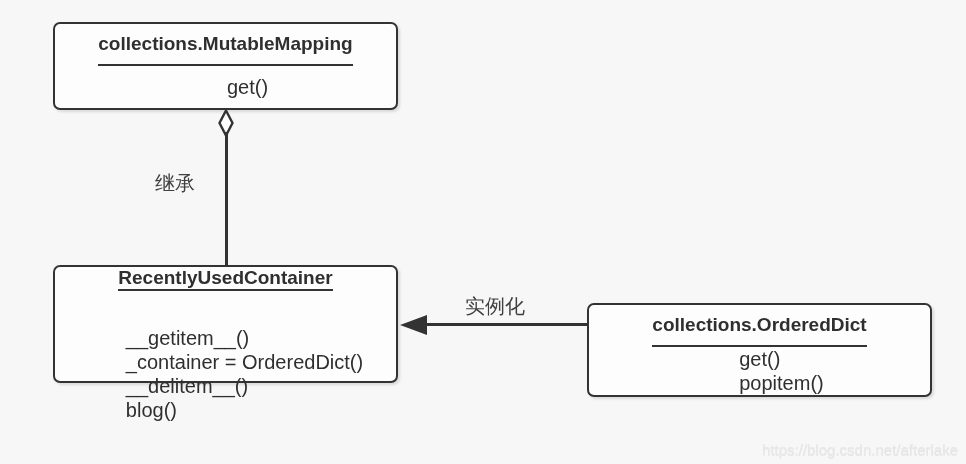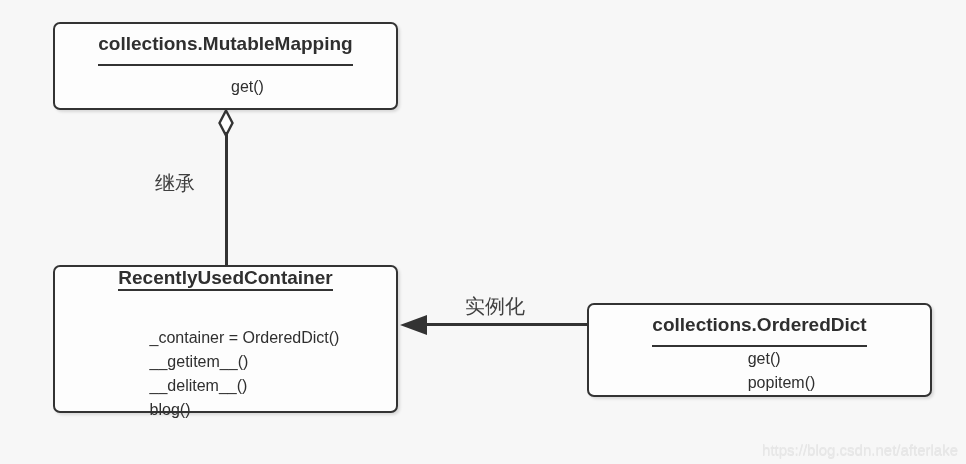--- a/index.html
+++ b/index.html
@@ -33,29 +33,29 @@
     display: flex;
     align-items: center;
     justify-content: center;
     border-bottom: 2.5px solid #333333;
   }
   .uml-members {
     flex: 1;
     display: flex;
     flex-direction: column;
     justify-content: center;
-    font-size: 16px;
+    font-size: 20px;
     line-height: 24px;
     margin-left: 30px;
   }
   .box-a { left: 53px; top: 22px;  width: 345px; height: 88px; }
   .box-a .uml-title { height: 40px; }
   .box-a .uml-members { padding-left: 14px; }
 
-  .box-b { left: 53px; top: 265px; width: 345px; height: 148px; gap: 35px; }
+  .box-b { left: 53px; top: 265px; width: 345px; height: 118px; gap: 35px; }
   .box-b .uml-title { height: 39px; }
   .box-b .uml-members { padding-left: 8px; }
 
   .box-c { left: 587px; top: 303px; width: 345px; height: 94px; }
   .box-c .uml-title { height: 41px; }
   .box-c .uml-members { padding-left: 14px; }
 
   .v-line {
     position: absolute;
     left: 225px;
@@ -118,22 +118,22 @@
 
   <svg class="diamond" width="18" height="28" viewBox="0 0 18 28">
     <polygon points="9,1.5 15.5,14 9,26.5 2.5,14" fill="#fdfdfd" stroke="#333333" stroke-width="2.4"></polygon>
   </svg>
   <div class="v-line"></div>
   <div class="rel-label label-inherit">继承</div>
 
   <div class="uml-class box-b">
     <div class="uml-title">RecentlyUsedContainer</div>
     <div class="uml-members">
+      <div>__getitem__()</div>
       <div>_container = OrderedDict()</div>
-      <div>__getitem__()</div>
       <div>__delitem__()</div>
       <div>blog()</div>
     </div>
   </div>
 
   <div class="arrowhead"></div>
   <div class="h-line"></div>
   <div class="rel-label label-instantiate">实例化</div>
 
   <div class="uml-class box-c">

